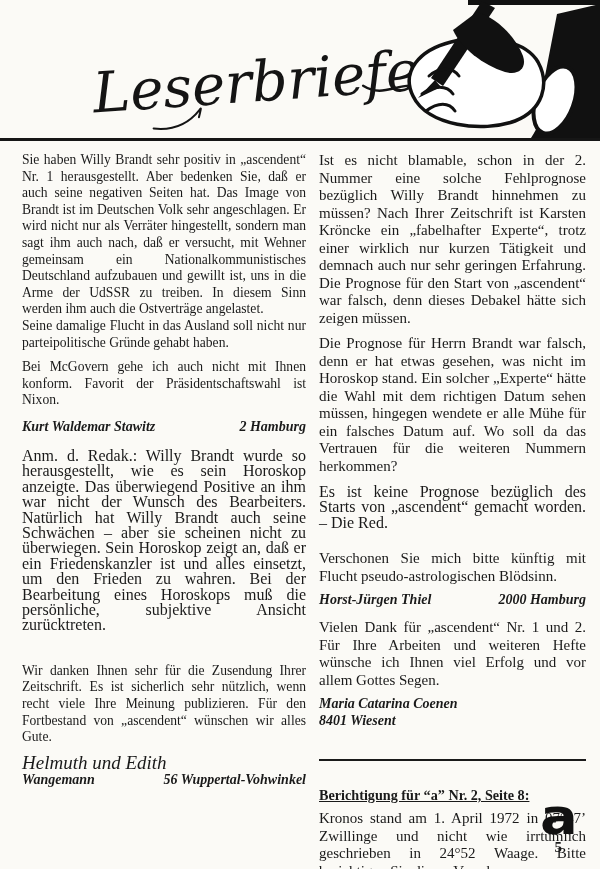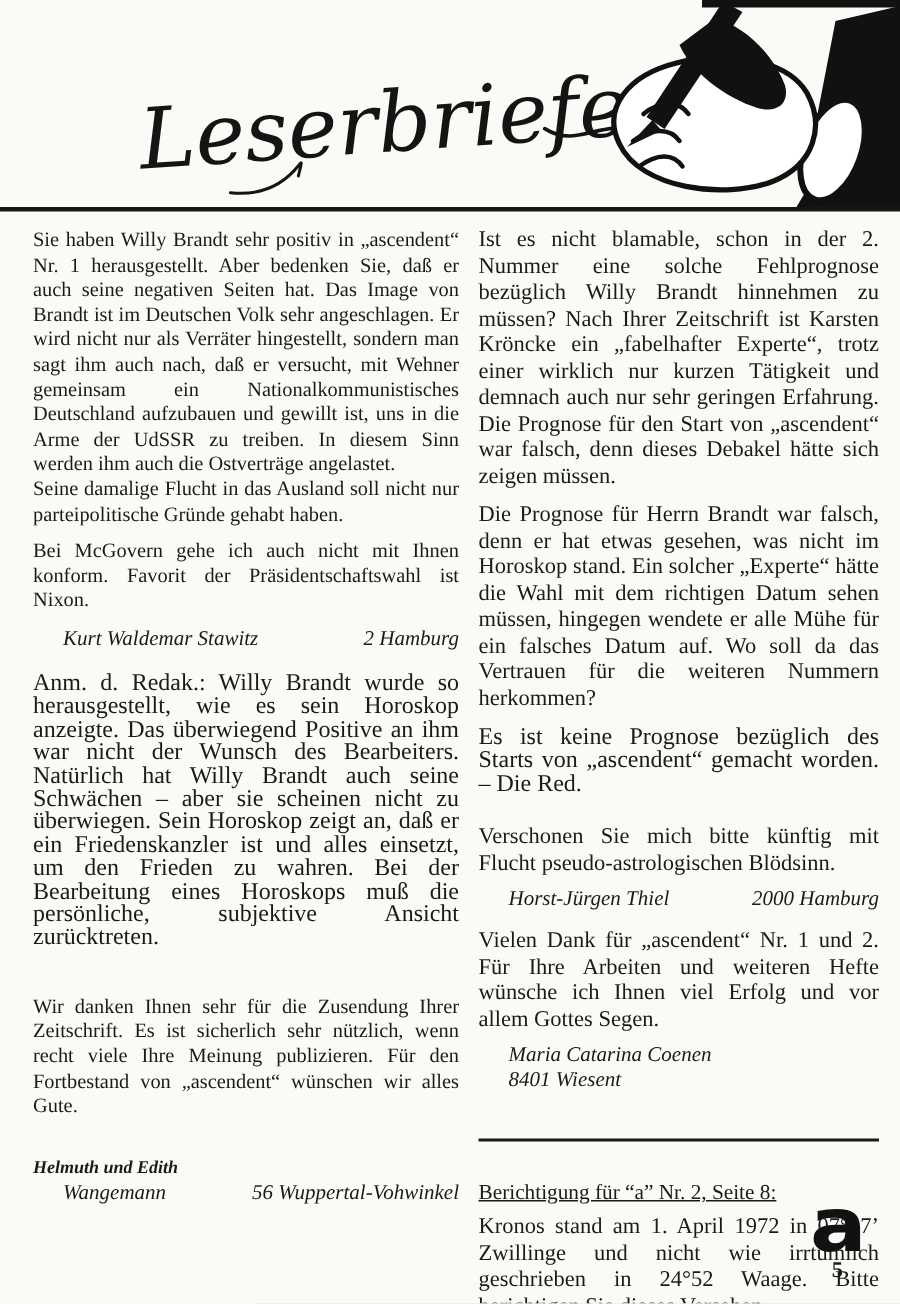--- a/index.html
+++ b/index.html
@@ -35,45 +35,44 @@
     font-size:13.6px;line-height:16.6px;
     text-align:justify;
     hyphens:auto;-webkit-hyphens:auto;
   }
   .col-right .body-text{font-size:15px;line-height:17.5px;}
   .mt-s{margin-top:8px;}
   .mt-l{margin-top:20px;}
   .mt-xl{margin-top:30px;}
   .sig-row{
     display:flex;justify-content:space-between;
-    font-style:italic;font-weight:normal;
+    font-style:italic;font-weight:bold;
     font-size:14px;line-height:17px;
     margin-top:9px;
-    margin-left:20px;
   }
   .sig-line1{
-    font-style:italic;font-weight:bold;
-    font-size:12px;line-height:17px;
-    margin-top:24px;
+    font-style:italic;font-weight:normal;
+    font-size:19px;line-height:17px;
+    margin-top:8px;
   }
   .note-text{
     margin:0;
     font-size:16px;line-height:15.4px;
     text-align:justify;
     hyphens:auto;-webkit-hyphens:auto;
   }
   .note-block{margin-top:13px;}
   .note-block .note-text + .note-text{margin-top:9px;}
   .section-divider{
     border:none;border-top:2px solid #1a1a1a;
     margin:30px 0 0 0;width:100%;
   }
   .correction-heading{
     margin-top:25px;
-    font-size:14.2px;font-weight:normal;
+    font-size:14.2px;font-weight:bold;
     text-decoration:underline;
     line-height:18px;
   }
   .correction-body{margin-top:6px;}
   
   .logo-a{
     position:absolute;right:22px;top:792px;
     font-family:"DejaVu Sans", sans-serif;
     font-weight:bold;font-size:50px;line-height:1;
     transform:scaleX(1.12);transform-origin:right;

